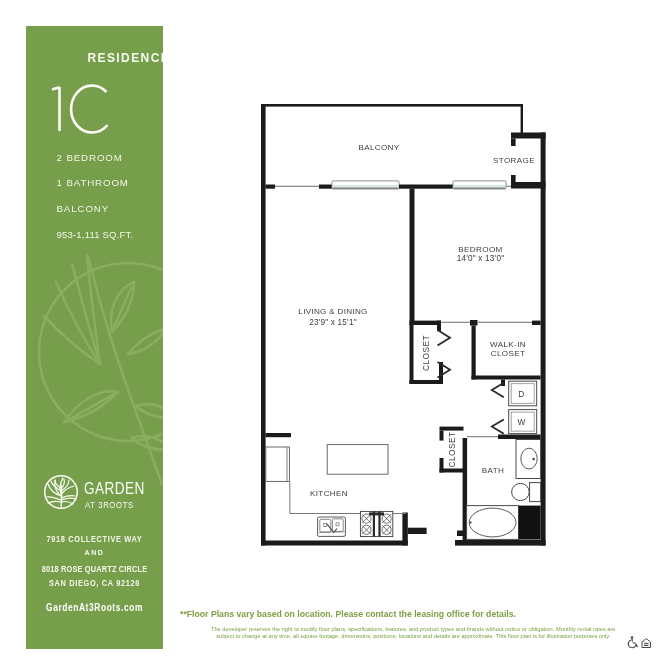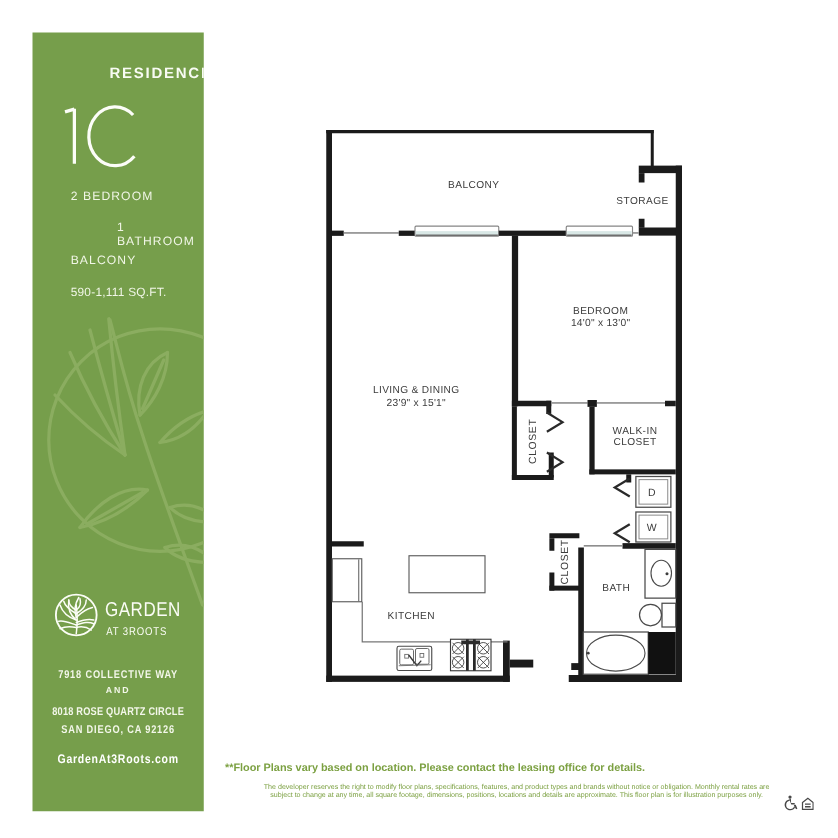--- a/index.html
+++ b/index.html
@@ -39,25 +39,25 @@
   <svg class="abs" style="left:0;top:0;" width="137" height="160" viewBox="0 0 137 160">
     <g fill="none" stroke="#fcfdf8" stroke-width="2.6" stroke-linecap="butt">
       <path d="M33.5,61 L33.5,105"></path>
       <path d="M26,63.5 L33.5,61.3"></path>
       <path d="M80.5,66 A 21,23.5 0 1 0 81.5,99"></path>
     </g>
   </svg>
 
   <div class="abs" style="left:30.5px;top:125.5px;color:#f1f6e7;font-size:9.7px;letter-spacing:0.9px;">2 BEDROOM</div>
 
-  <div class="abs" style="left:30.5px;top:151.3px;color:#f1f6e7;font-size:9.7px;letter-spacing:0.9px;margin-left:37px;">1 BATHROOM</div>
+  <div class="abs" style="left:30.5px;top:151.3px;color:#f1f6e7;font-size:9.7px;letter-spacing:0.9px;">1 BATHROOM</div>
 
   <div class="abs" style="left:30.5px;top:177px;color:#f1f6e7;font-size:9.7px;letter-spacing:0.9px;">BALCONY</div>
 
-  <div class="abs" style="left:30.5px;top:202.6px;color:#f1f6e7;font-size:9.5px;letter-spacing:0.2px;">590-1,111 SQ.FT.</div>
+  <div class="abs" style="left:30.5px;top:202.6px;color:#f1f6e7;font-size:9.5px;letter-spacing:0.2px;">953-1,111 SQ.FT.</div>
 
   <svg class="abs" style="left:17px;top:448px;" width="36" height="36" viewBox="0 0 36 36">
     <circle cx="18" cy="18" r="16.3" fill="none" stroke="#fbfdf6" stroke-width="1.5"></circle>
     <g fill="none" stroke="#fbfdf6" stroke-width="1.2" stroke-linecap="round">
       <path d="M18,33 C 19,26 19,18 18,10"></path>
       <path d="M18,22 C 12,20 7,16 5,10"></path>
       <path d="M18,22 C 13,18 11,13 12,6"></path>
       <path d="M18,20 C 16,14 17,9 20,4"></path>
       <path d="M18,20 C 22,16 26,13 31,12"></path>
       <path d="M18,24 C 23,22 28,21 32,22"></path>

